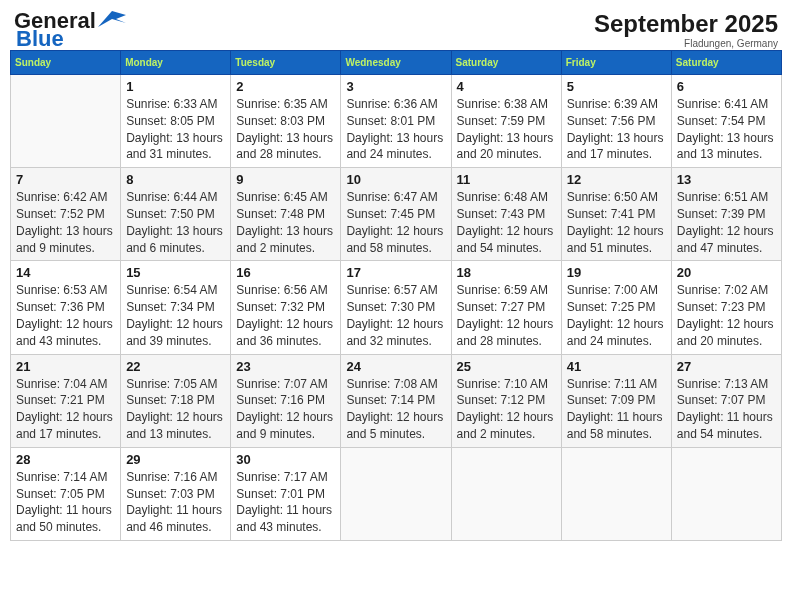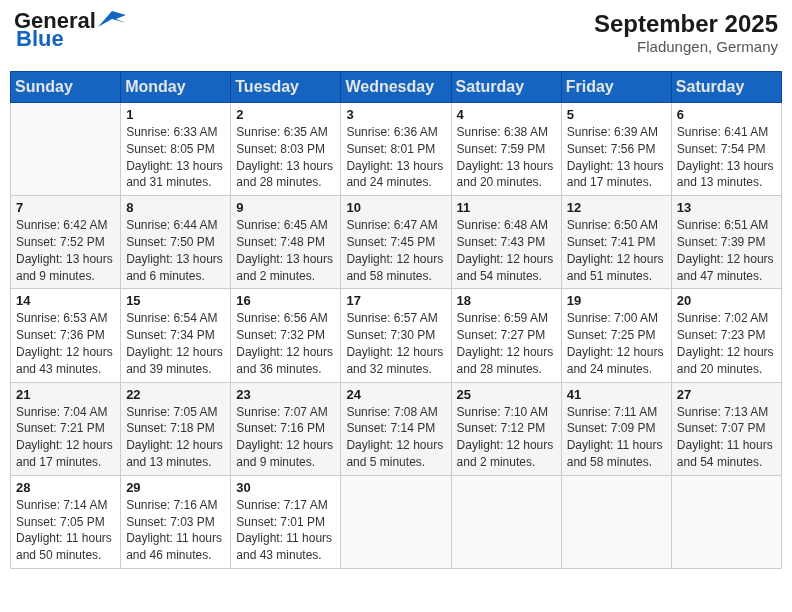--- a/index.html
+++ b/index.html
@@ -7,21 +7,21 @@
       font-family: Arial, sans-serif;
       background: #fff;
       width: 792px;
       min-height: 612px;
       padding: 10px;
     }
     .header {
       display: flex;
       justify-content: space-between;
       align-items: flex-start;
-      margin-bottom: 16px;
+      margin-bottom: 0;
       padding: 0 4px;
     }
     .logo {
       display: flex;
       flex-direction: column;
       align-items: flex-start;
     }
     .logo-text {
       font-size: 22px;
       font-weight: bold;
@@ -30,32 +30,32 @@
     }
     .title-area {
       text-align: right;
     }
     .month-title {
       font-size: 24px;
       font-weight: bold;
       color: #1a1a1a;
     }
     .location {
-      font-size: 15px;
+      font-size: 10px;
       color: #555;
     }
     .calendar {
       width: 100%;
       border-collapse: collapse;
       border: 1px solid #ccc;
     }
     .calendar th {
       background-color: #1565c0;
-      color: #e5e5e5;
-      font-size: 16px;
+      color: #bef264;
+      font-size: 10px;
       font-weight: bold;
       padding: 6px 4px;
       text-align: left;
       border: 1px solid #0d47a1;
     }
     .calendar td {
       vertical-align: top;
       border: 1px solid #ccc;
       padding: 4px 5px;
       width: calc(100% / 7);

